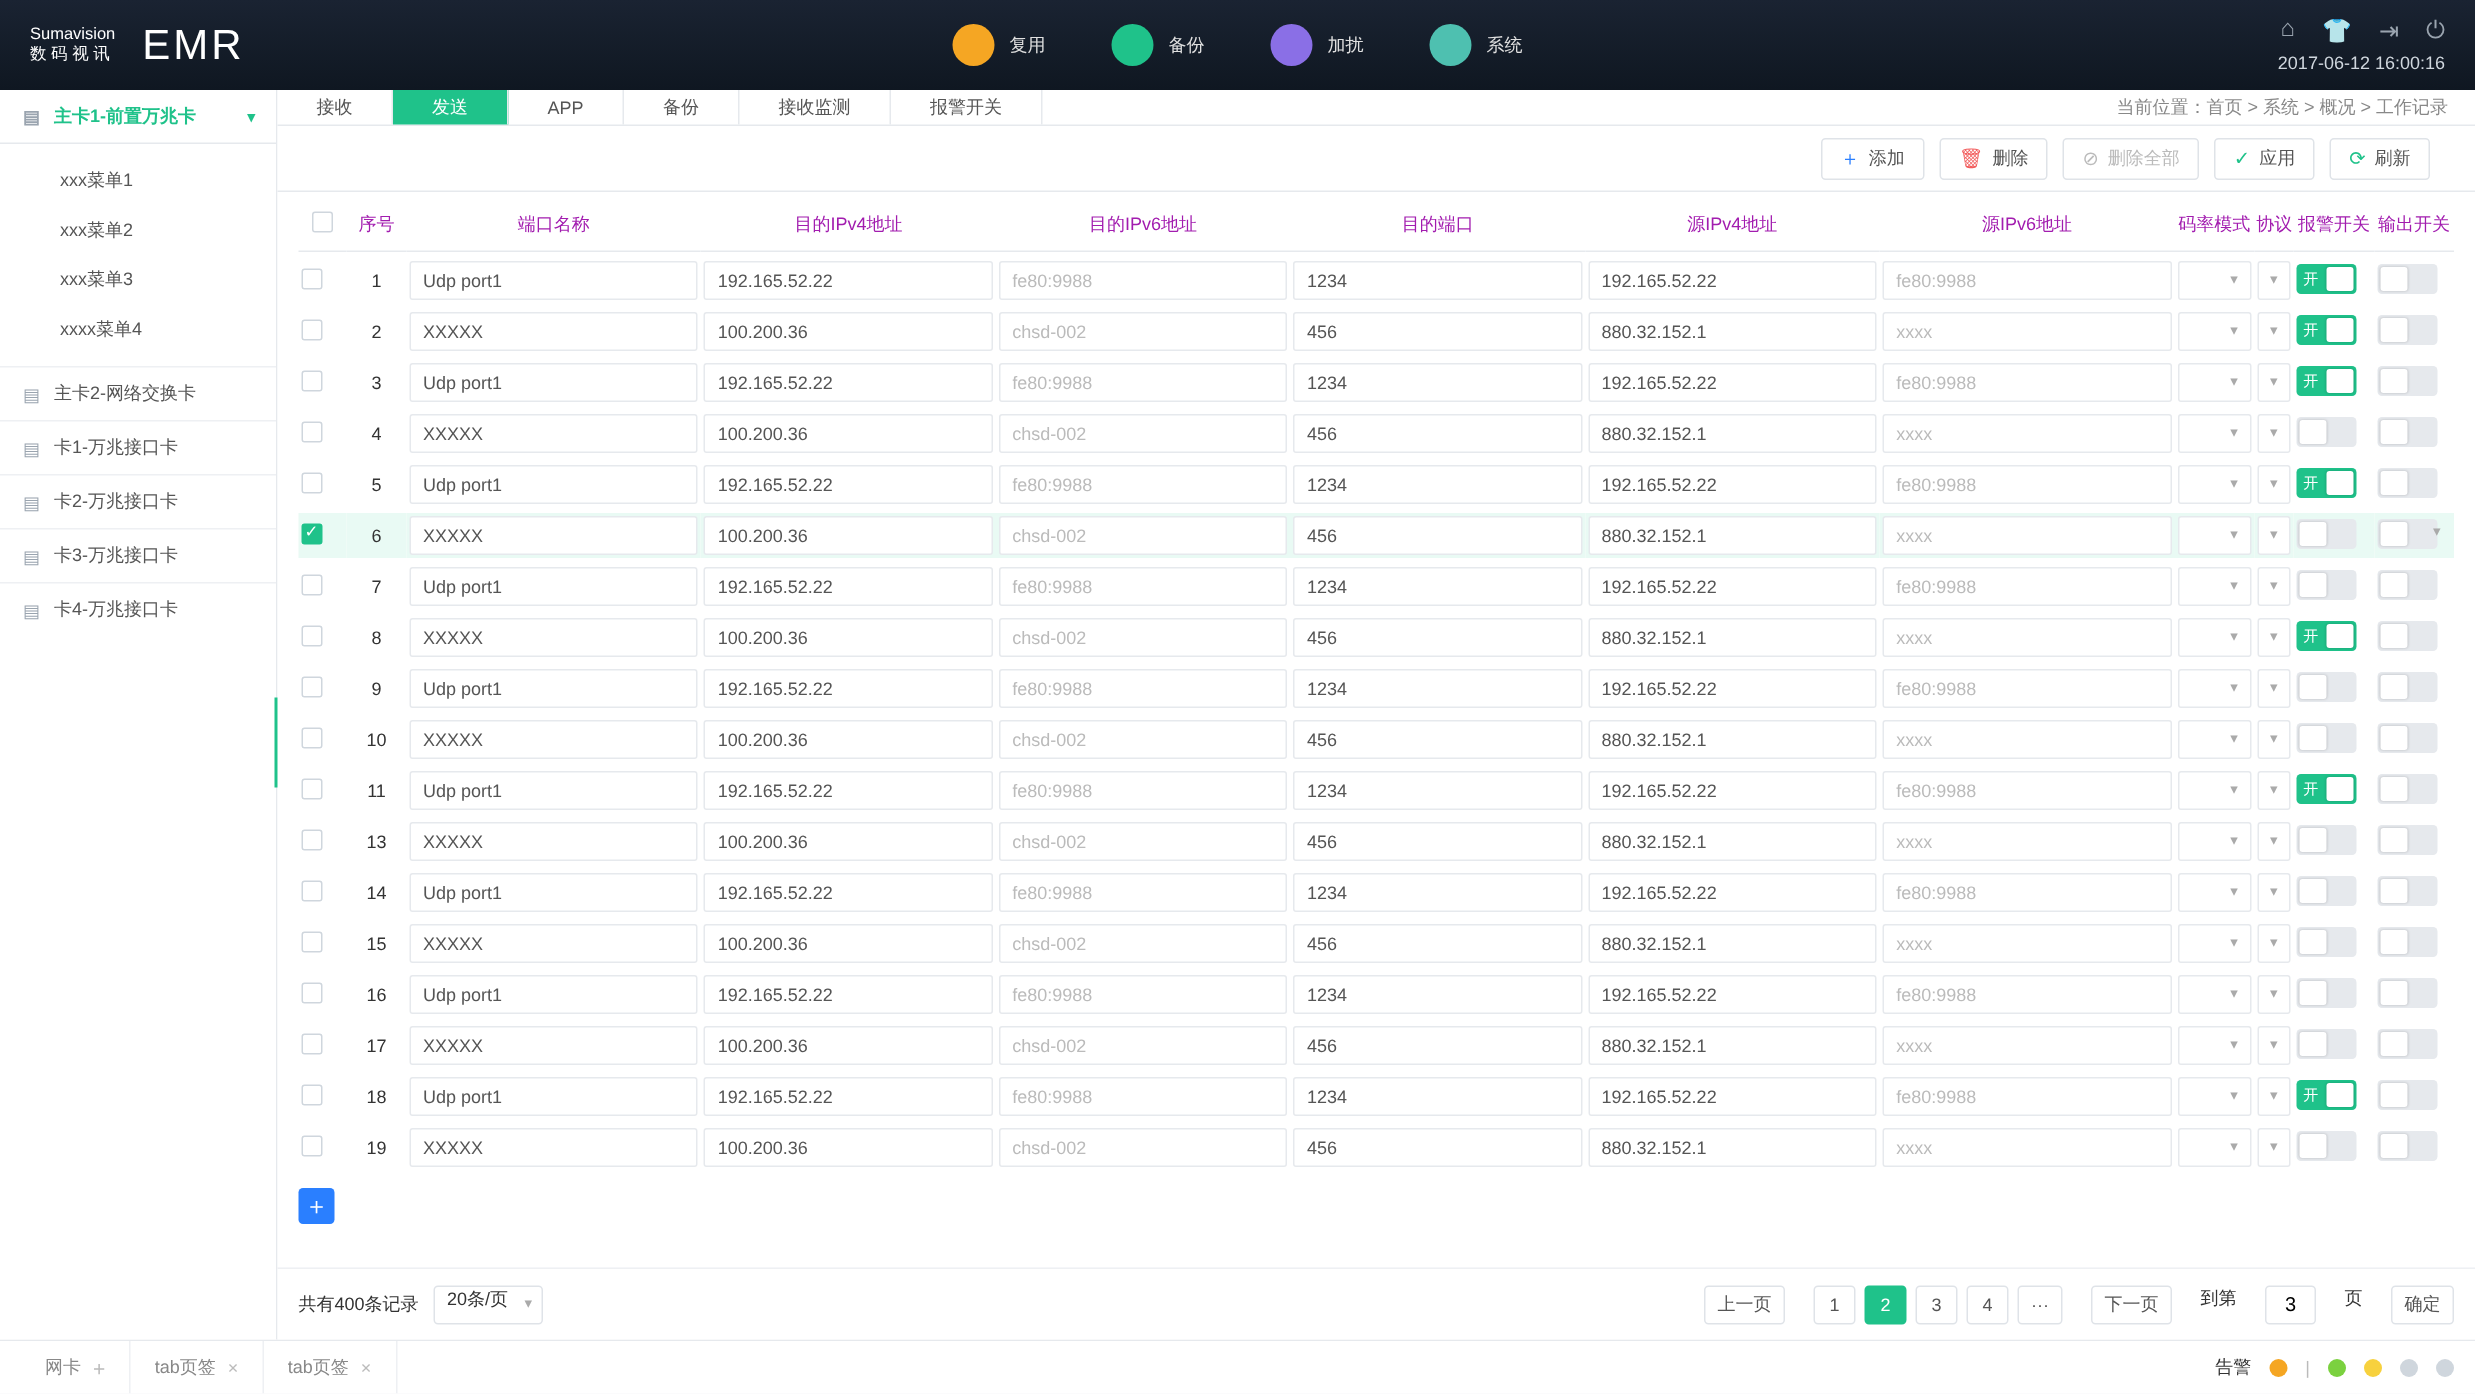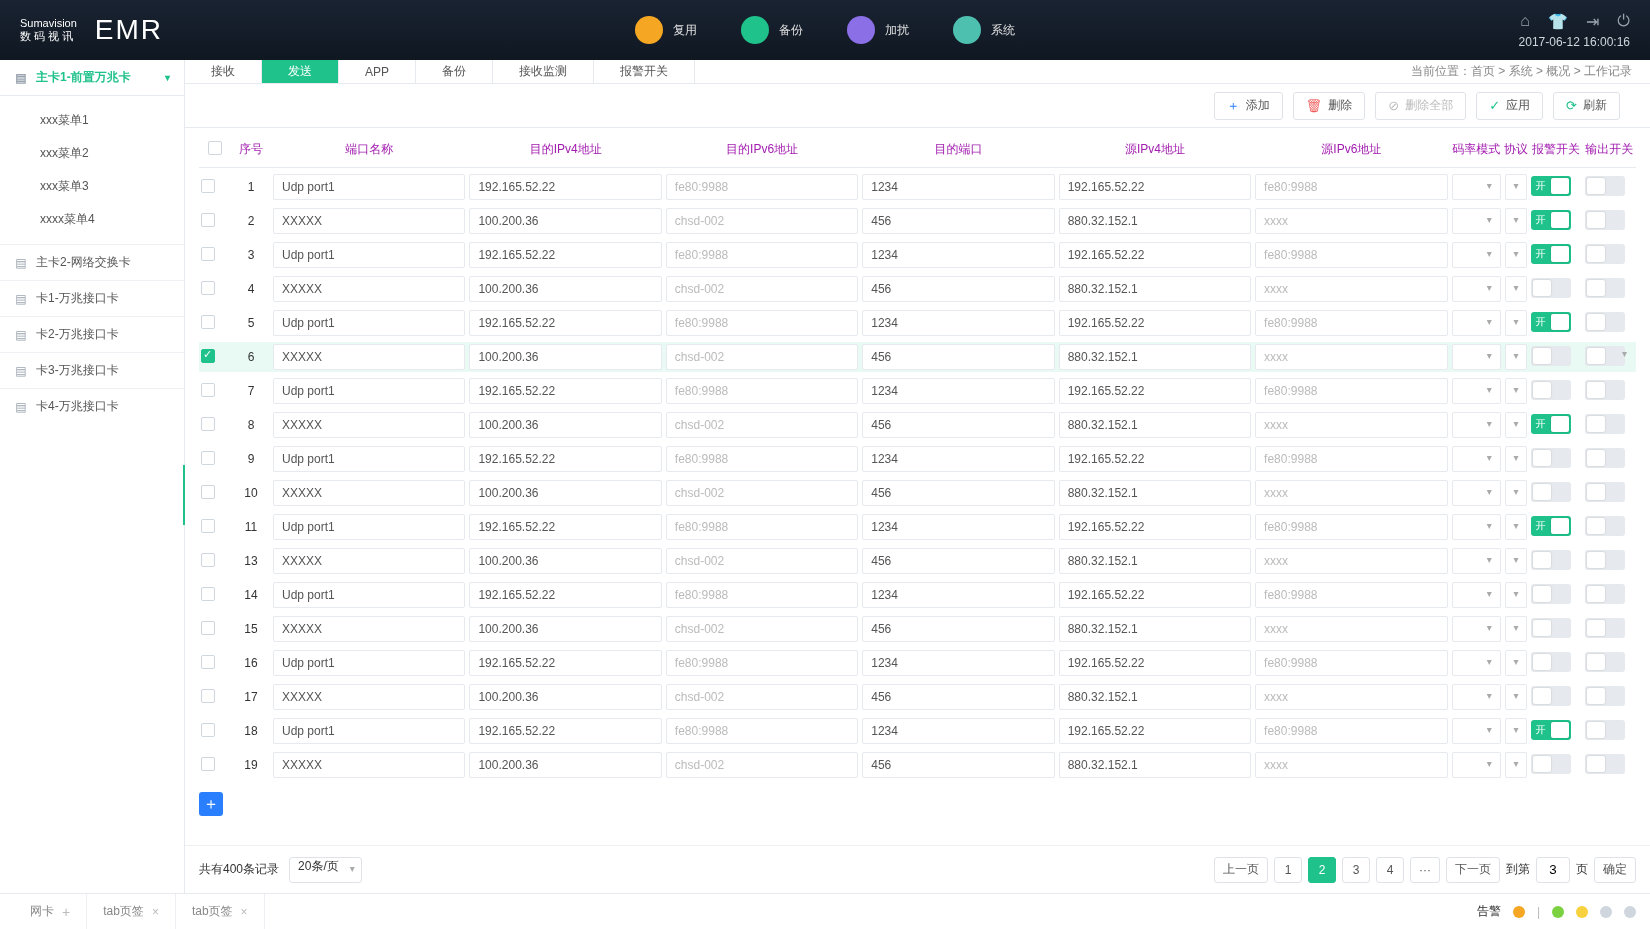--- a/index.html
+++ b/index.html
@@ -59,21 +59,21 @@
 .toggle .knob { width:18px; height:16px; background:#fff; border-radius:2px; position:absolute; top:2px; box-shadow:0 0 2px rgba(0,0,0,.2);}
 .toggle.on { background:#1fc28a; }
 .toggle.on .lbl { color:#fff; font-size:10px; position:absolute; left:4px;}
 .toggle .lbl { color:#aaa; font-size:10px; position:absolute; left:4px;}
 .toggle.on .knob { right:2px; } .toggle.off .knob { left:2px; }
 .addrow { width:24px; height:24px; background:#2a7fff; color:#fff; display:flex; align-items:center; justify-content:center; border-radius:3px; cursor:pointer; margin:8px 0 4px 0; font-size:16px;}
 
 .footer-page { height:48px; display:flex; align-items:center; padding:0 14px; background:#fff; border-top:1px solid #eef0f3; gap:10px; }
 .page-select { height:26px; border:1px solid #dfe3e8; border-radius:3px; padding:0 22px 0 8px; position:relative; cursor:pointer;}
 .page-select::after{content:"▾"; position:absolute; right:6px; top:5px; color:#aaa; font-size:10px;}
-.pager { margin-left:auto; display:flex; align-items:center; gap:6px; }
+.pager { margin-left:auto; display:flex; align-items:flex-start; gap:19px; }
 .pbtn { min-width:28px; height:26px; padding:0 8px; border:1px solid #dfe3e8; border-radius:3px; display:flex; align-items:center; justify-content:center; cursor:pointer; background:#fff; color:#555;}
 .pbtn.active { background:#1fc28a; color:#fff; border-color:#1fc28a; }
 .pinp { width:34px; height:26px; border:1px solid #dfe3e8; border-radius:3px; text-align:center;}
 
 .bottom { height:36px; background:#fff; border-top:1px solid #e6e9ed; display:flex; align-items:center; padding:0 14px; }
 .btabs { display:flex; height:100%; }
 .btab { padding:0 16px; display:flex; align-items:center; gap:8px; border-right:1px solid #eef0f3; cursor:pointer; color:#888; position:relative;}
 .btab .x { color:#bbb; cursor:pointer; }
 .btab .plus { color:#bbb; font-size:14px;}
 .status { margin-left:auto; display:flex; align-items:center; gap:12px; }

